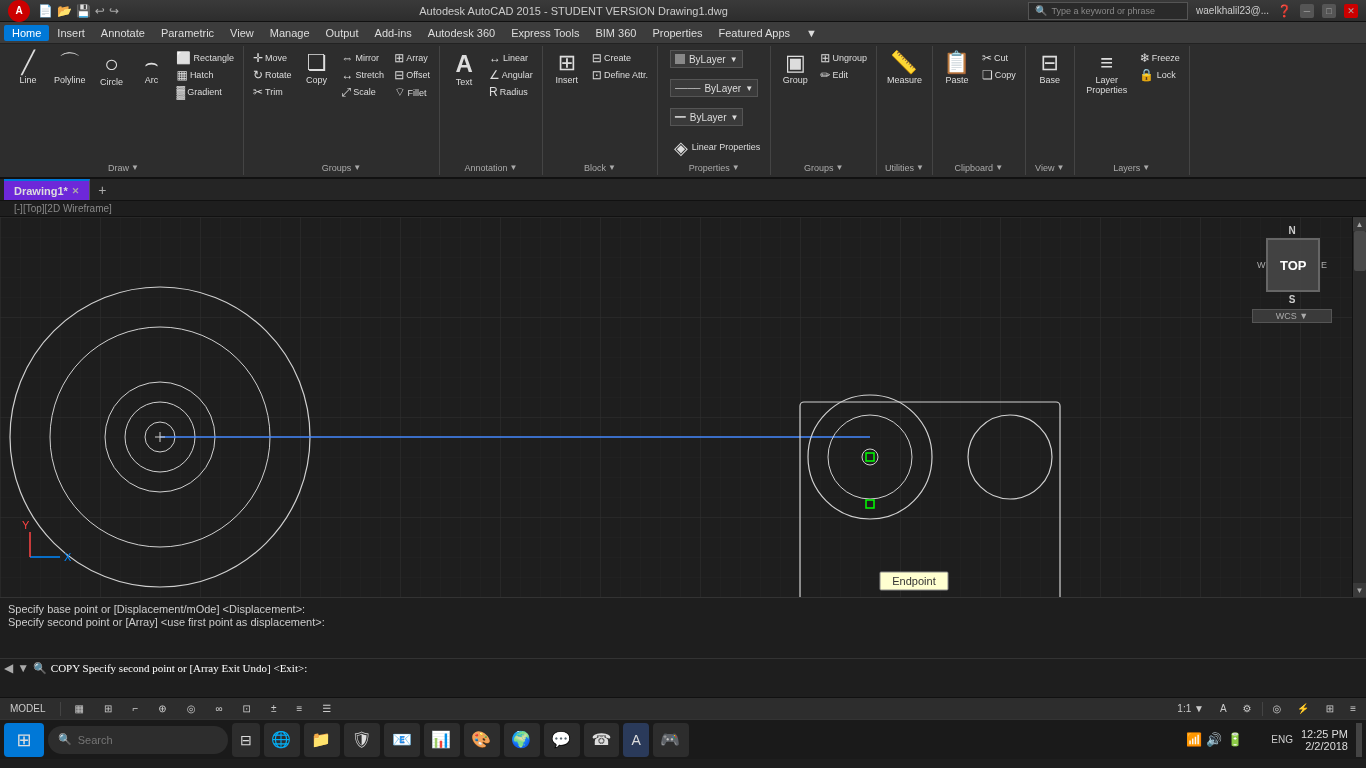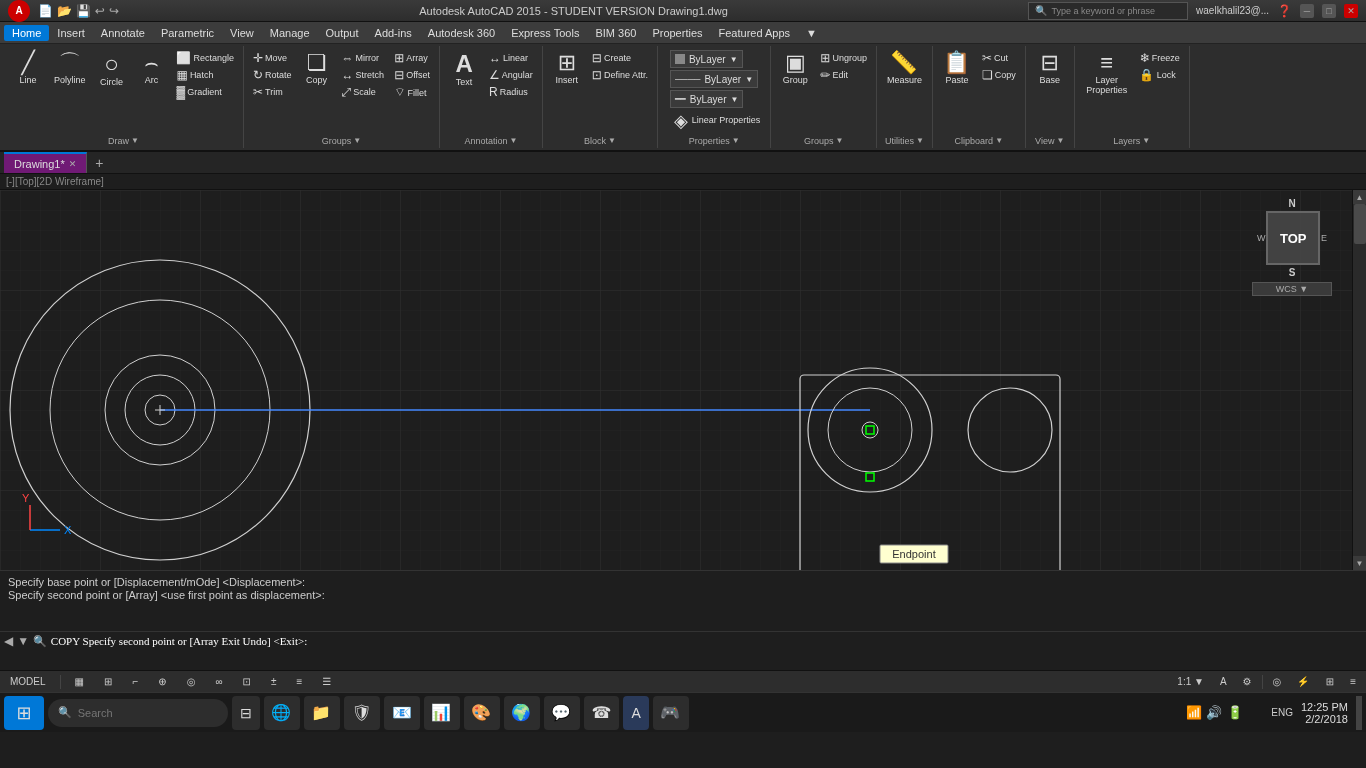--- a/index.html
+++ b/index.html
@@ -82,28 +82,28 @@
     
     #doc-tabs {
       display: flex; align-items: center; background: #252525;
       height: 22px; border-bottom: 1px solid #111; padding: 0 4px;
     }
     .doc-tab {
       display: flex; align-items: center; padding: 2px 10px; background: #3c3c3c;
       color: #ddd; font-size: 11px; cursor: pointer; border-right: 1px solid #555;
       height: 100%; gap: 4px;
     }
-    .doc-tab.active { background: #701a75; border-top: 2px solid #0078d7; }
+    .doc-tab.active { background: #6d28d9; border-top: 2px solid #0078d7; font-weight: bold; }
     .doc-tab-close { font-size: 9px; color: #aaa; cursor: pointer; }
     .doc-tab-add { padding: 2px 8px; color: #aaa; font-size: 14px; cursor: pointer; }
 
     
     #viewport-info {
       background: #1e1e1e; color: #888; font-size: 10px;
-      padding: 2px 6px; border-bottom: 1px solid #111;
+      padding: 2px 14px; border-bottom: 1px solid #111;
     }
 
     
     #main-area {
       display: flex; flex: 1; width: 100%; position: relative;
       height: calc(768px - 22px - 22px - 112px - 22px - 16px - 42px - 22px - 22px);
     }
 
     
     #canvas-area {
@@ -370,21 +370,21 @@
             </div>
         </div>
       </div>
       <div class="ribbon-group-expand">
         <span class="ribbon-group-title">Block</span>
         <span class="expand-arrow">▼</span>
       </div>
     </div>
 
     <div class="ribbon-group">
-      <div class="ribbon-group-content" style="flex-direction:column;gap:2px;padding-left:6px;">
+      <div class="ribbon-group-content" style="flex-direction:column;gap:11px;padding-left:6px;">
         <div class="ribbon-dropdown-row">
           <span style="display:inline-block;width:10px;height:10px;background:#888;"></span>
           <span>ByLayer</span>
           <span class="arrow">▼</span>
         </div>
         <div class="ribbon-dropdown-row">
           <span style="font-size:9px;">────</span>
           <span>ByLayer</span>
           <span class="arrow">▼</span>
         </div>

